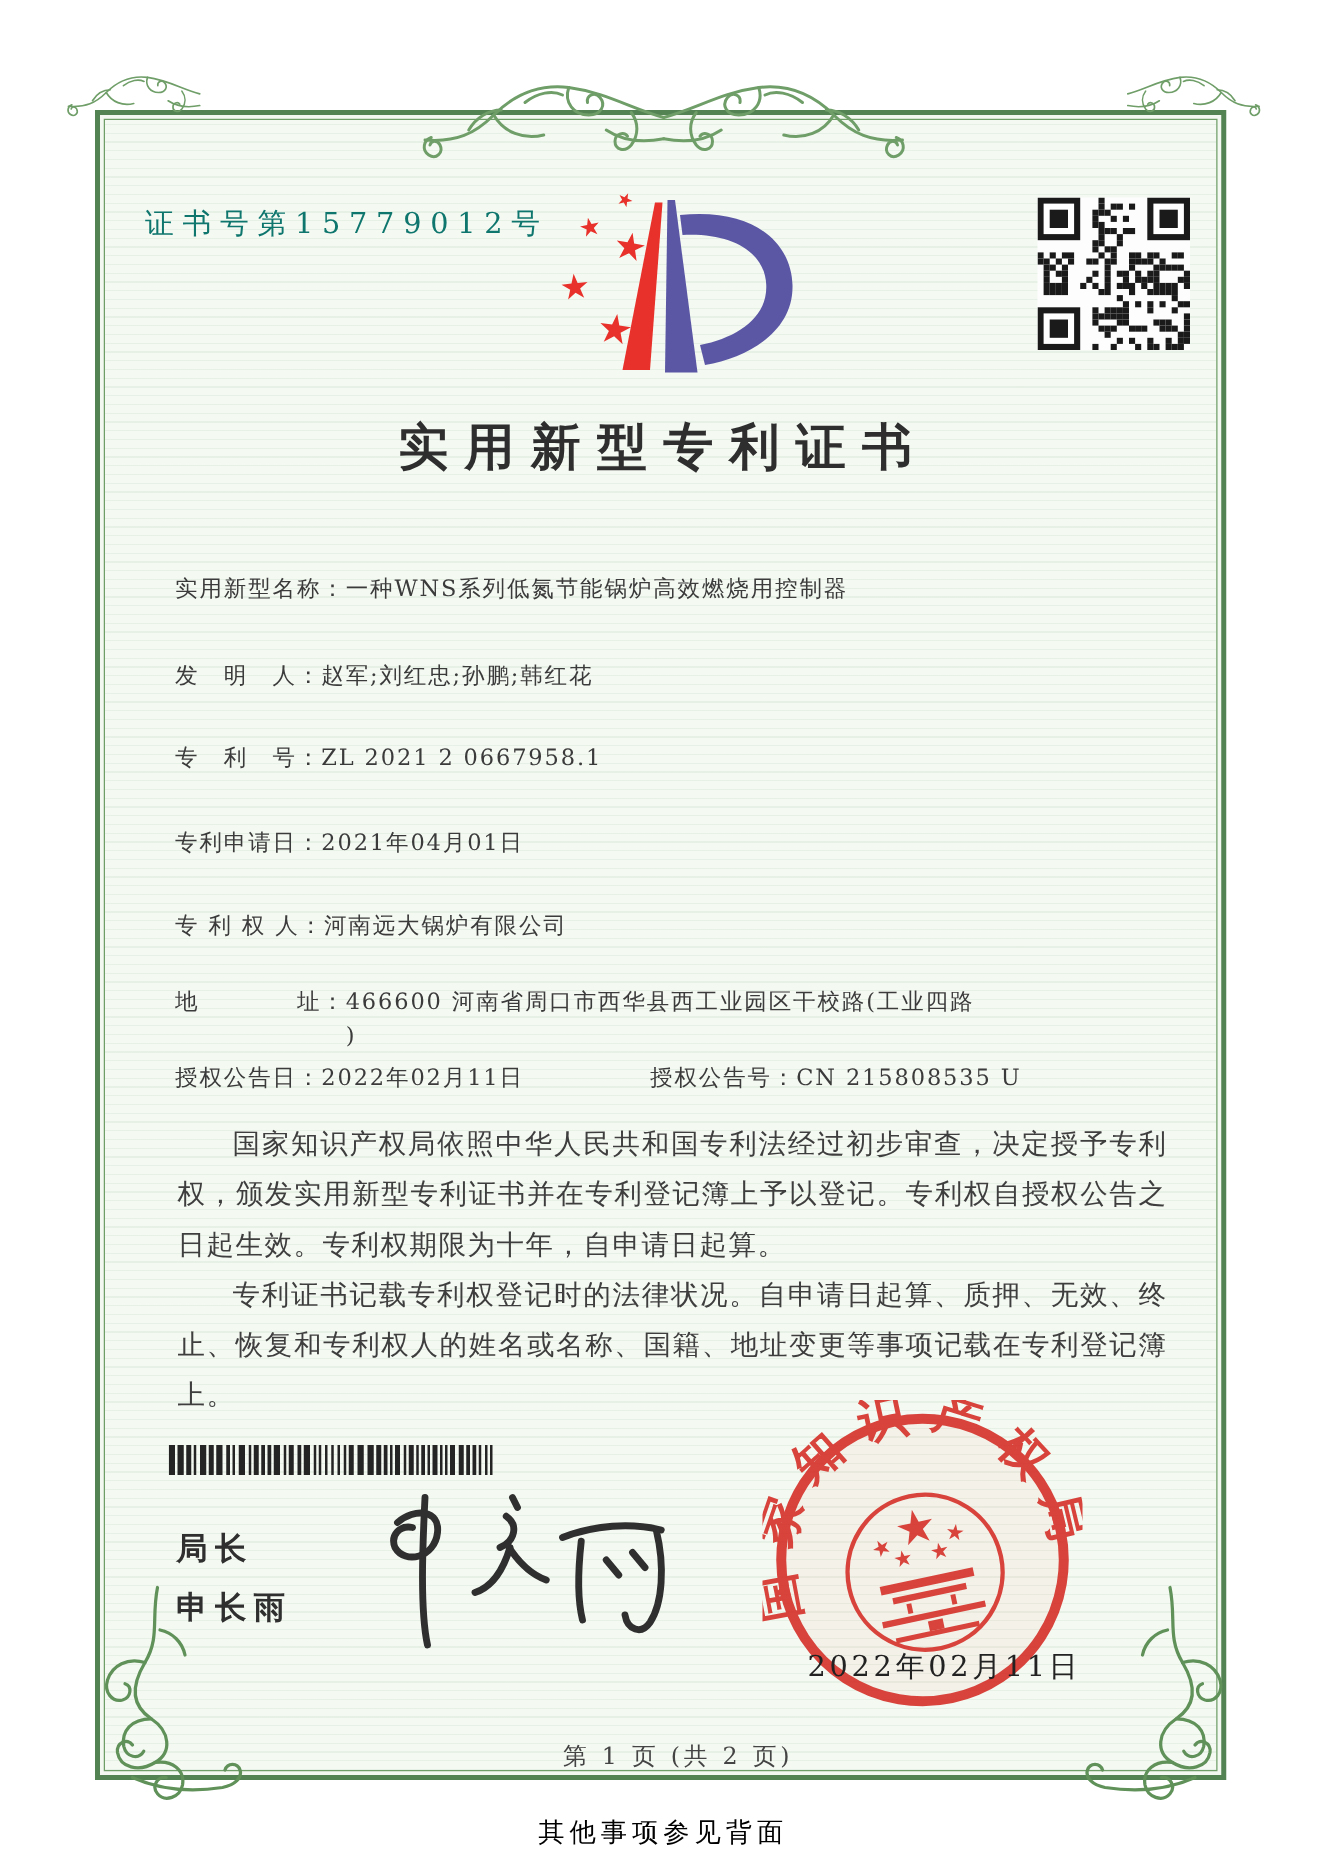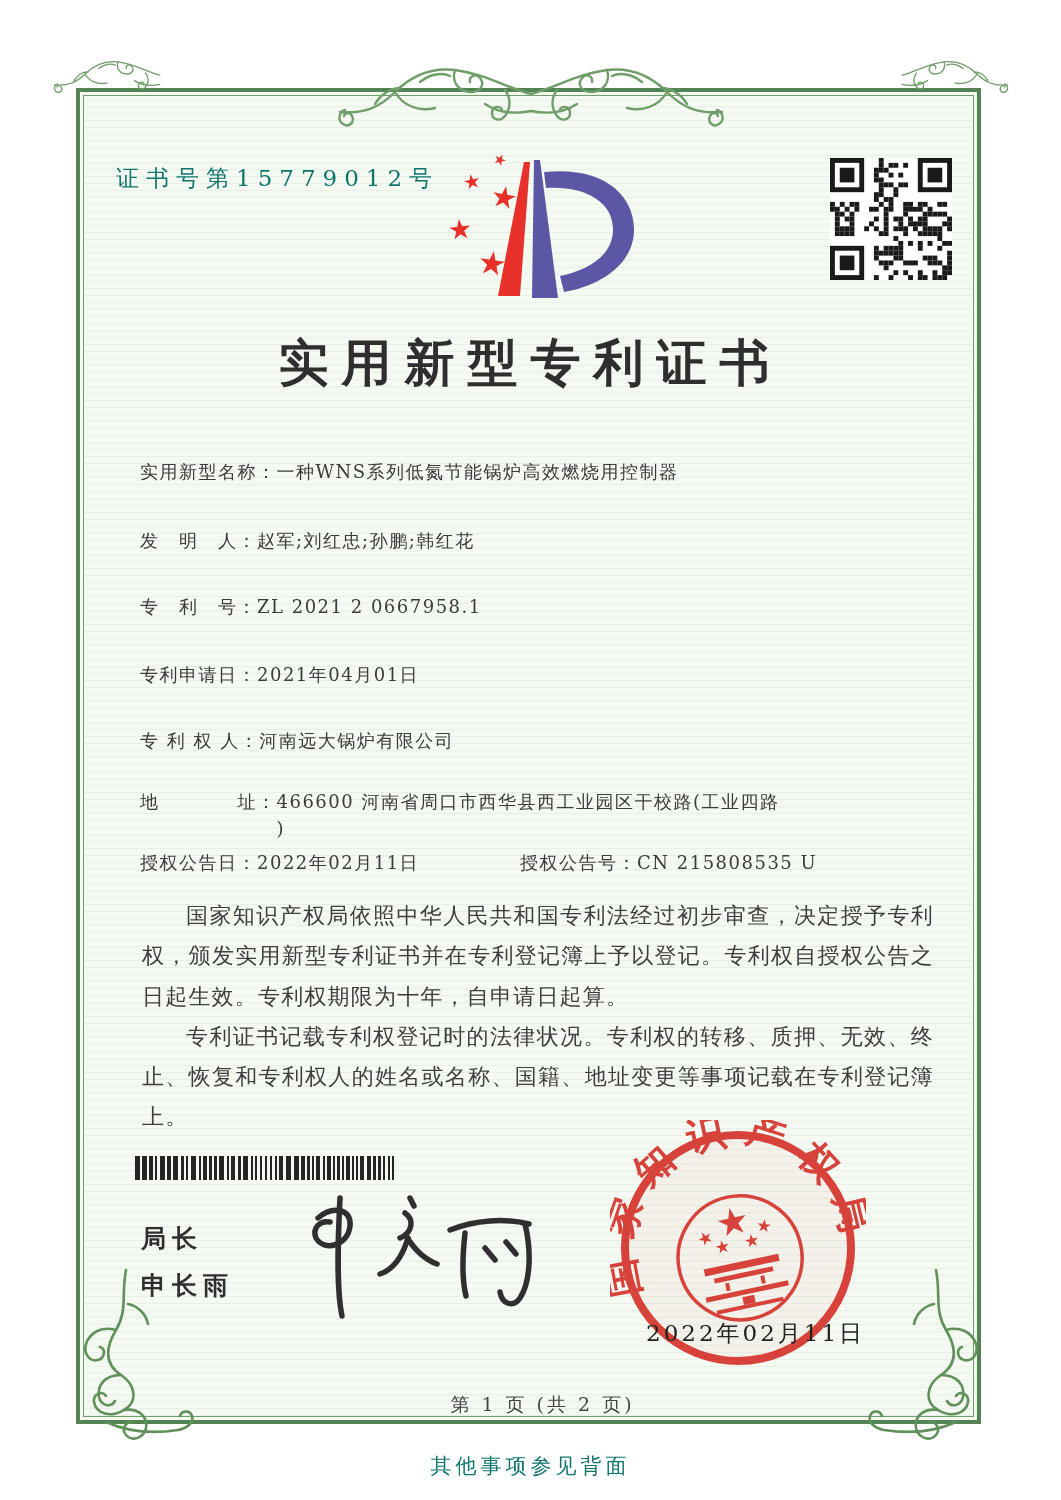--- a/index.html
+++ b/index.html
@@ -23,21 +23,21 @@
       #f4f9f2;
   }
   .deco{position:absolute;left:0;top:0;pointer-events:none;}
   .certno{
     position:absolute;left:116px;top:163px;font-size:23px;letter-spacing:7px;color:#0f766e;
   }
   .logo{position:absolute;left:428px;top:146px;}
   .qr{position:absolute;left:830px;top:158px;background:#fdfdfd;}
   .title{
     position:absolute;left:0;top:330px;width:100%;text-align:center;
-    font-size:50px;font-weight:bold;letter-spacing:13px;color:#2e2e2e;
+    font-size:40px;font-weight:bold;letter-spacing:13px;color:#2e2e2e;
   }
   .fields{position:absolute;left:140px;top:0;width:800px;}
   .field{position:absolute;left:0;display:flex;font-size:18px;letter-spacing:1.5px;line-height:1.5;}
   .flabel{white-space:pre;flex:none;}
   .fvalue{white-space:pre-wrap;max-width:660px;}
   .pairB{position:absolute;left:380px;top:0;display:flex;}
   .paras{
     position:absolute;left:142px;top:896px;width:792px;
     font-size:22px;line-height:1.83;letter-spacing:1.2px;text-align:justify;color:#3e3e3e;
   }
@@ -50,21 +50,21 @@
   .seal{position:absolute;left:610px;top:1120px;}
   .sealdate{
     position:absolute;left:646px;top:1318px;font-size:23px;letter-spacing:3px;color:#222;
   }
   .pagenum{
     position:absolute;left:12px;top:1392px;width:100%;text-align:center;
     font-size:19px;letter-spacing:3px;color:#444;
   }
   .backnote{
     position:absolute;left:0;top:1452px;width:100%;text-align:center;
-    font-size:21px;letter-spacing:4px;color:#0f766e;
+    font-size:21px;letter-spacing:4px;color:#000000;
   }
 </style>
 </head>
 <body>
 
 <div class="page">
 
   <div class="frame-outer">
     <div class="frame-inner"></div>
   </div>
@@ -335,21 +335,21 @@
       <span class="fvalue">2022年02月11日</span>
       <span class="pairB">
         <span class="flabel">授权公告号：</span>
         <span class="fvalue">CN 215808535 U</span>
       </span>
     </div>
   </div>
 
   <div class="paras">
     <p>国家知识产权局依照中华人民共和国专利法经过初步审查，决定授予专利权，颁发实用新型专利证书并在专利登记簿上予以登记。专利权自授权公告之日起生效。专利权期限为十年，自申请日起算。</p>
-    <p>专利证书记载专利权登记时的法律状况。专利权的转移、质押、无效、终止、恢复和专利权人的姓名或名称、国籍、地址变更等事项记载在专利登记簿上。</p>
+    <p>专利证书记载专利权登记时的法律状况。自申请日起算、质押、无效、终止、恢复和专利权人的姓名或名称、国籍、地址变更等事项记载在专利登记簿上。</p>
   </div>
 
   <svg class="barcode" width="268" height="24" viewBox="0 0 268 24" id="barcode">
       <g fill="#242424">
         <rect x="0" y="0" width="5" height="24"></rect>
         <rect x="7" y="0" width="5" height="24"></rect>
         <rect x="14" y="0" width="4" height="24"></rect>
         <rect x="20" y="0" width="2" height="24"></rect>
         <rect x="25" y="0" width="5" height="24"></rect>
         <rect x="32" y="0" width="4" height="24"></rect>

